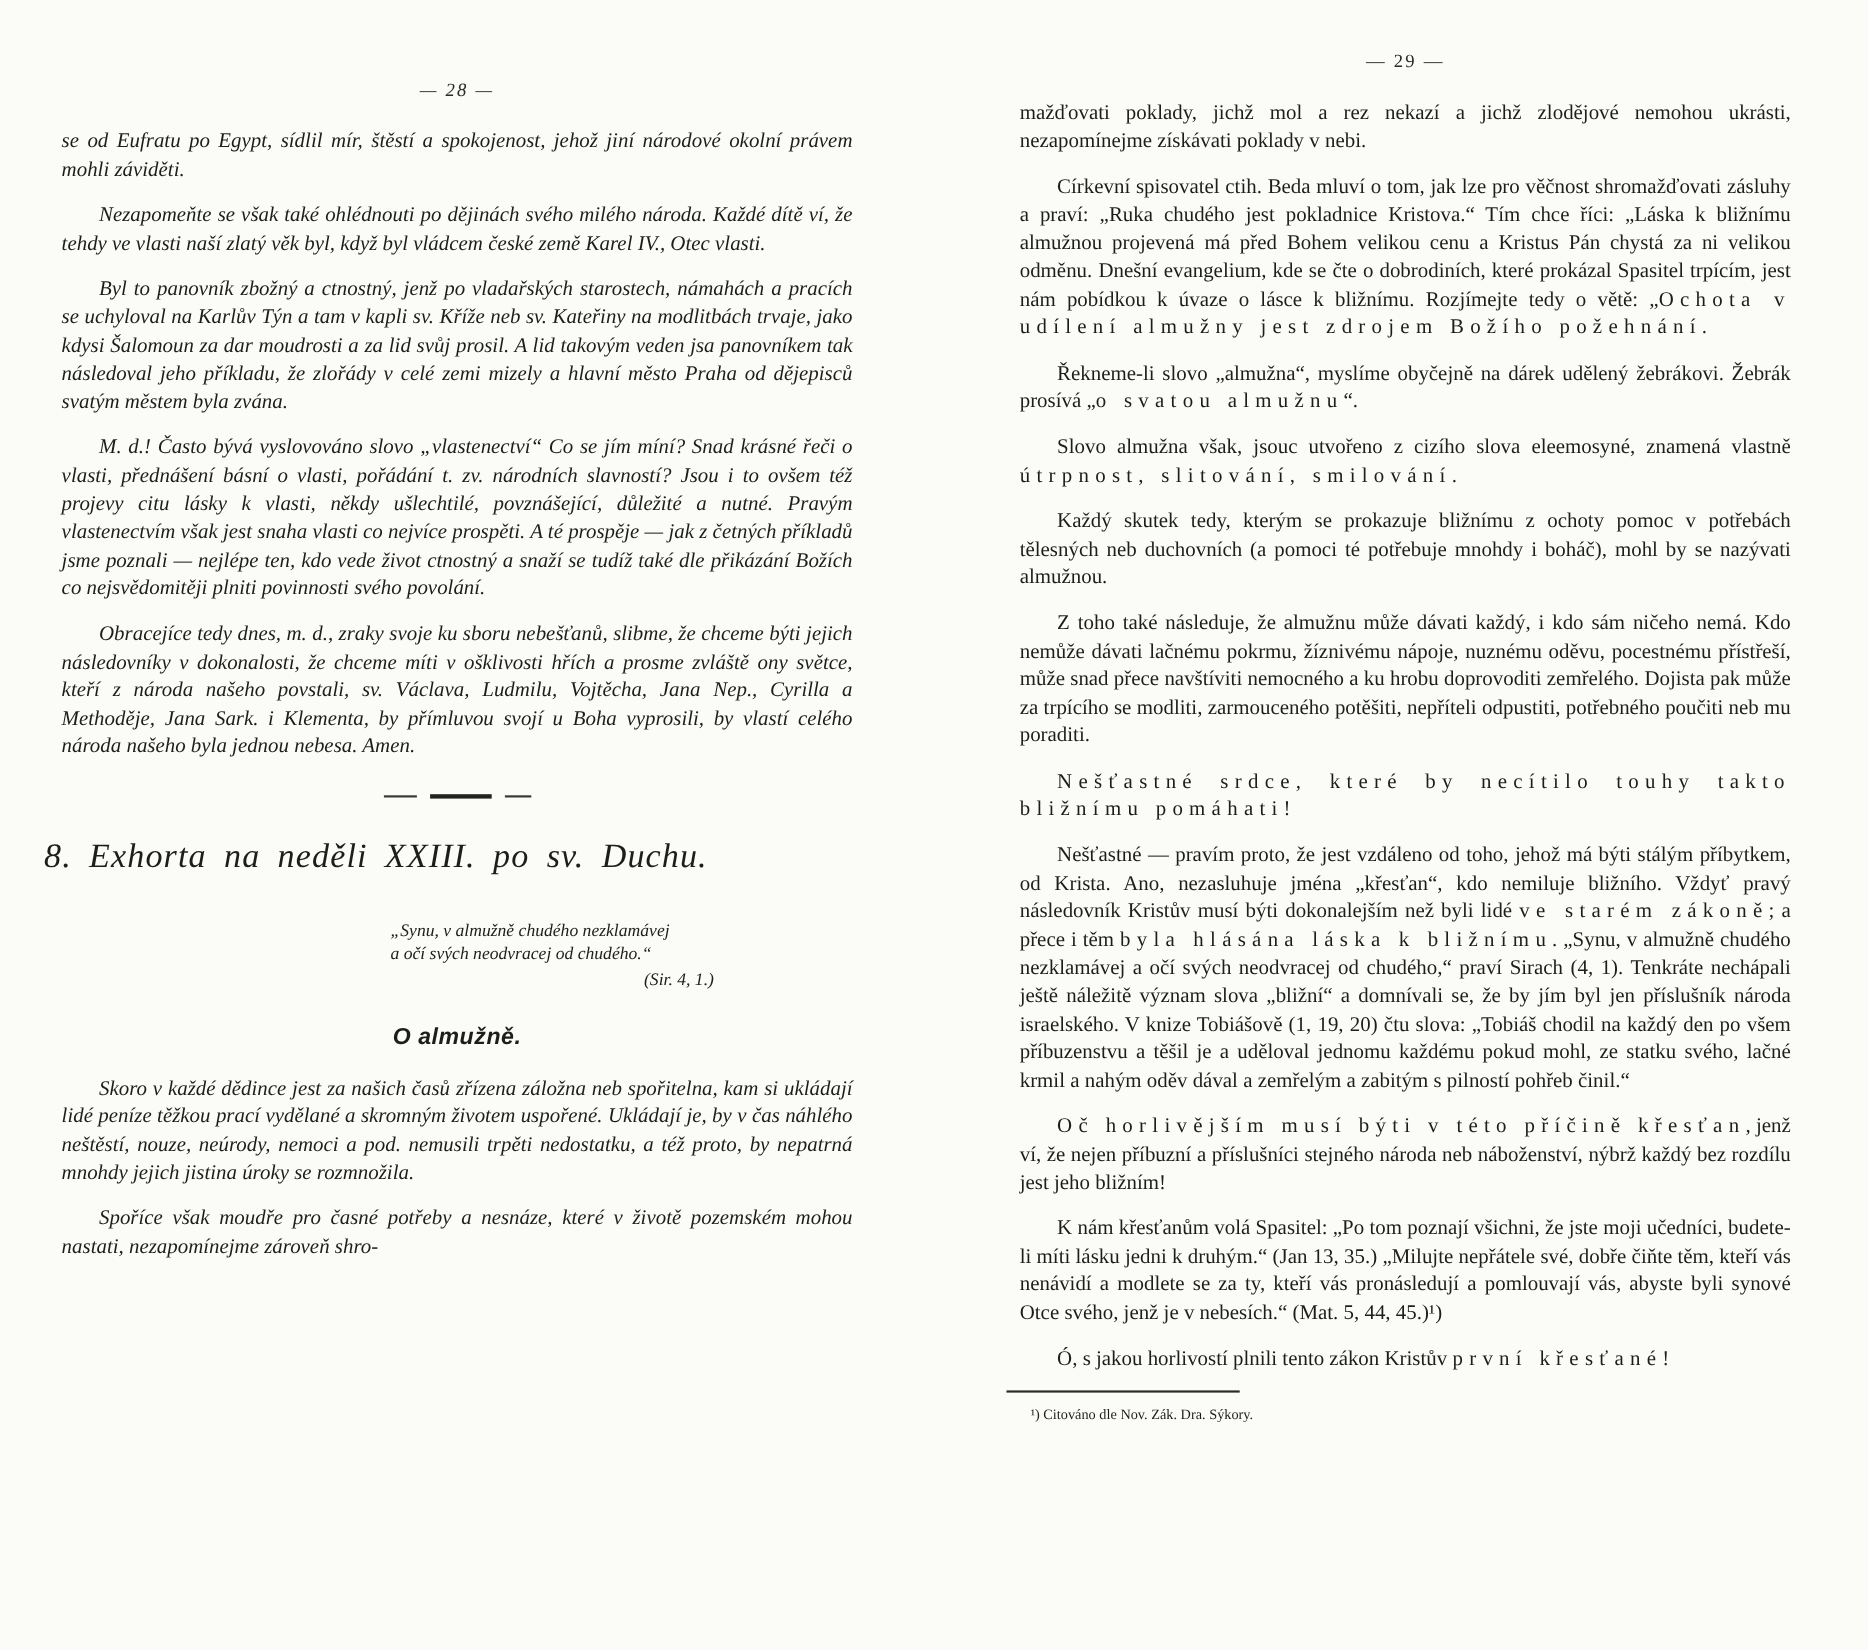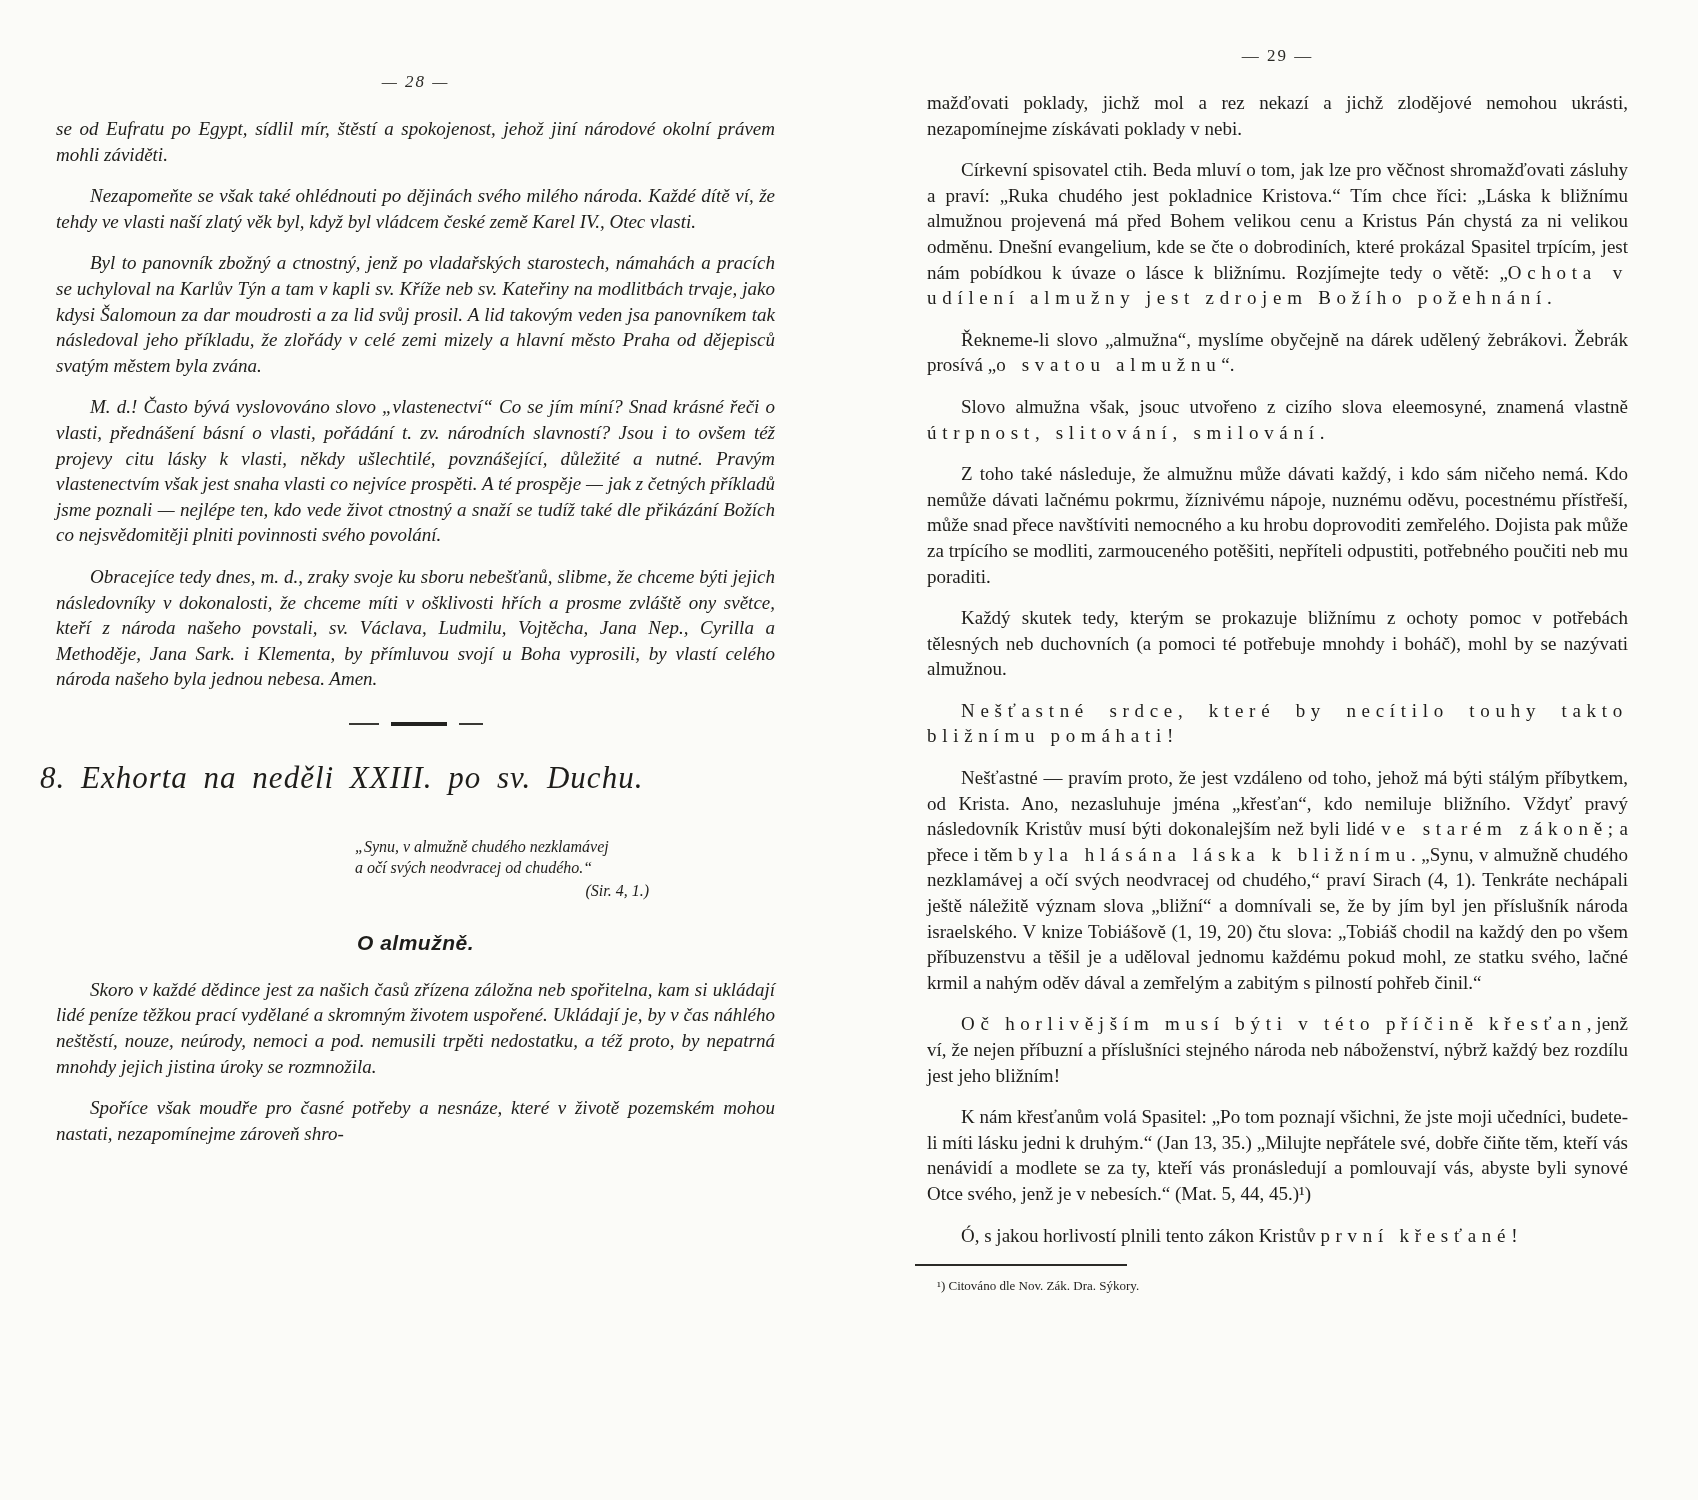--- a/index.html
+++ b/index.html
@@ -135,22 +135,22 @@
   </div>
 
   <div class="page page-right">
     <div class="page-number">— 29 —</div>
 
     <div class="body-text">
         <p class="para noindent"><span>mažďovati poklady, jichž mol a rez nekazí a jichž zlodějové nemohou ukrásti, nezapomínejme získávati poklady v nebi.</span></p>
         <p class="para"><span>Církevní spisovatel ctih. Beda mluví o tom, jak lze pro věčnost shromažďovati zásluhy a praví: „Ruka chudého jest pokladnice Kristova.“ Tím chce říci: „Láska k bližnímu almužnou projevená má před Bohem velikou cenu a Kristus Pán chystá za ni velikou odměnu. Dnešní evangelium, kde se čte o dobrodiních, které prokázal Spasitel trpícím, jest nám pobídkou k úvaze o lásce k bližnímu. Rozjímejte tedy o větě: „</span><span class="sp">Ochota v udílení almužny jest zdrojem Božího požehnání</span><span>.</span></p>
         <p class="para"><span>Řekneme-li slovo „almužna“, myslíme obyčejně na dárek udělený žebrákovi. Žebrák prosívá „</span><span class="sp">o svatou almužnu</span><span>“.</span></p>
         <p class="para"><span>Slovo almužna však, jsouc utvořeno z cizího slova eleemosyné, znamená vlastně </span><span class="sp">útrpnost, slitování, smilování</span><span>.</span></p>
+        <p class="para"><span>Každý skutek tedy, kterým se prokazuje bližnímu z ochoty pomoc v potřebách tělesných neb duchovních (a pomoci té potřebuje mnohdy i boháč), mohl by se nazývati almužnou.</span></p>
         <p class="para"><span>Z toho také následuje, že almužnu může dávati každý, i kdo sám ničeho nemá. Kdo nemůže dávati lačnému pokrmu, žíznivému nápoje, nuznému oděvu, pocestnému přístřeší, může snad přece navštíviti nemocného a ku hrobu doprovoditi zemřelého. Dojista pak může za trpícího se modliti, zarmouceného potěšiti, nepříteli odpustiti, potřebného poučiti neb mu poraditi.</span></p>
-        <p class="para"><span>Každý skutek tedy, kterým se prokazuje bližnímu z ochoty pomoc v potřebách tělesných neb duchovních (a pomoci té potřebuje mnohdy i boháč), mohl by se nazývati almužnou.</span></p>
         <p class="para"><span class="sp">Nešťastné srdce, které by necítilo touhy takto bližnímu pomáhati!</span></p>
         <p class="para"><span>Nešťastné — pravím proto, že jest vzdáleno od toho, jehož má býti stálým příbytkem, od Krista. Ano, nezasluhuje jména „křesťan“, kdo nemiluje bližního. Vždyť pravý následovník Kristův musí býti dokonalejším než byli lidé </span><span class="sp">ve starém zákoně</span><span>; a přece i těm </span><span class="sp">byla hlásána láska k bližnímu</span><span>. „Synu, v almužně chudého nezklamávej a očí svých neodvracej od chudého,“ praví Sirach (4, 1). Tenkráte nechápali ještě náležitě význam slova „bližní“ a domnívali se, že by jím byl jen příslušník národa israelského. V knize Tobiášově (1, 19, 20) čtu slova: „Tobiáš chodil na každý den po všem příbuzenstvu a těšil je a uděloval jednomu každému pokud mohl, ze statku svého, lačné krmil a nahým oděv dával a zemřelým a zabitým s pilností pohřeb činil.“</span></p>
         <p class="para"><span class="sp">Oč horlivějším musí býti v této příčině křesťan</span><span>, jenž ví, že nejen příbuzní a příslušníci stejného národa neb náboženství, nýbrž každý bez rozdílu jest jeho bližním!</span></p>
         <p class="para"><span>K nám křesťanům volá Spasitel: „Po tom poznají všichni, že jste moji učedníci, budete-li míti lásku jedni k druhým.“ (Jan 13, 35.) „Milujte nepřátele své, dobře čiňte těm, kteří vás nenávidí a modlete se za ty, kteří vás pronásledují a pomlouvají vás, abyste byli synové Otce svého, jenž je v nebesích.“ (Mat. 5, 44, 45.)¹)</span></p>
         <p class="para"><span>Ó, s jakou horlivostí plnili tento zákon Kristův </span><span class="sp">první křesťané!</span></p>
       </div>
 
     <div class="footnote-block">
       <div class="footnote-rule"></div>
       <div class="footnote">¹) Citováno dle Nov. Zák. Dra. Sýkory.</div>

